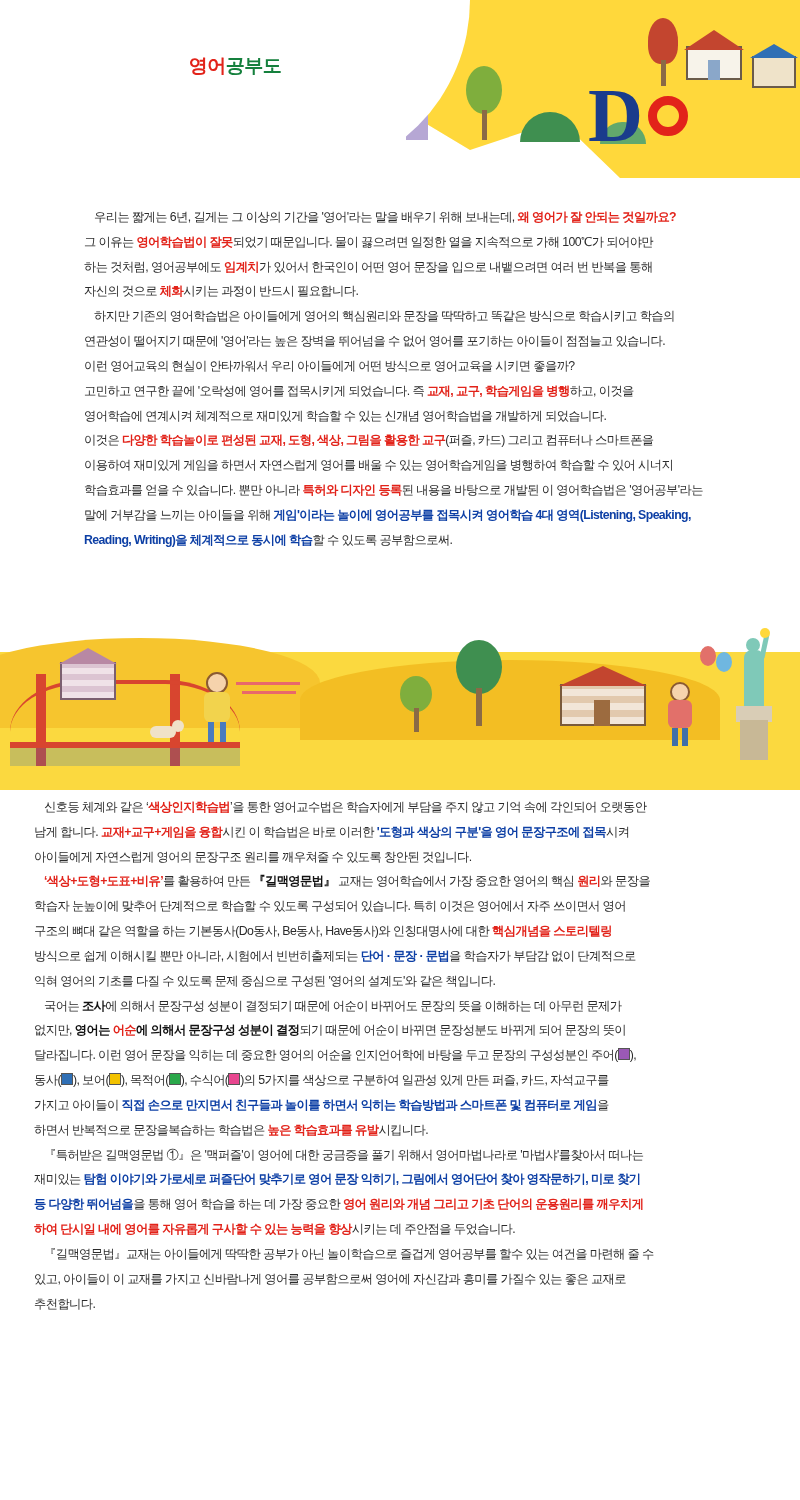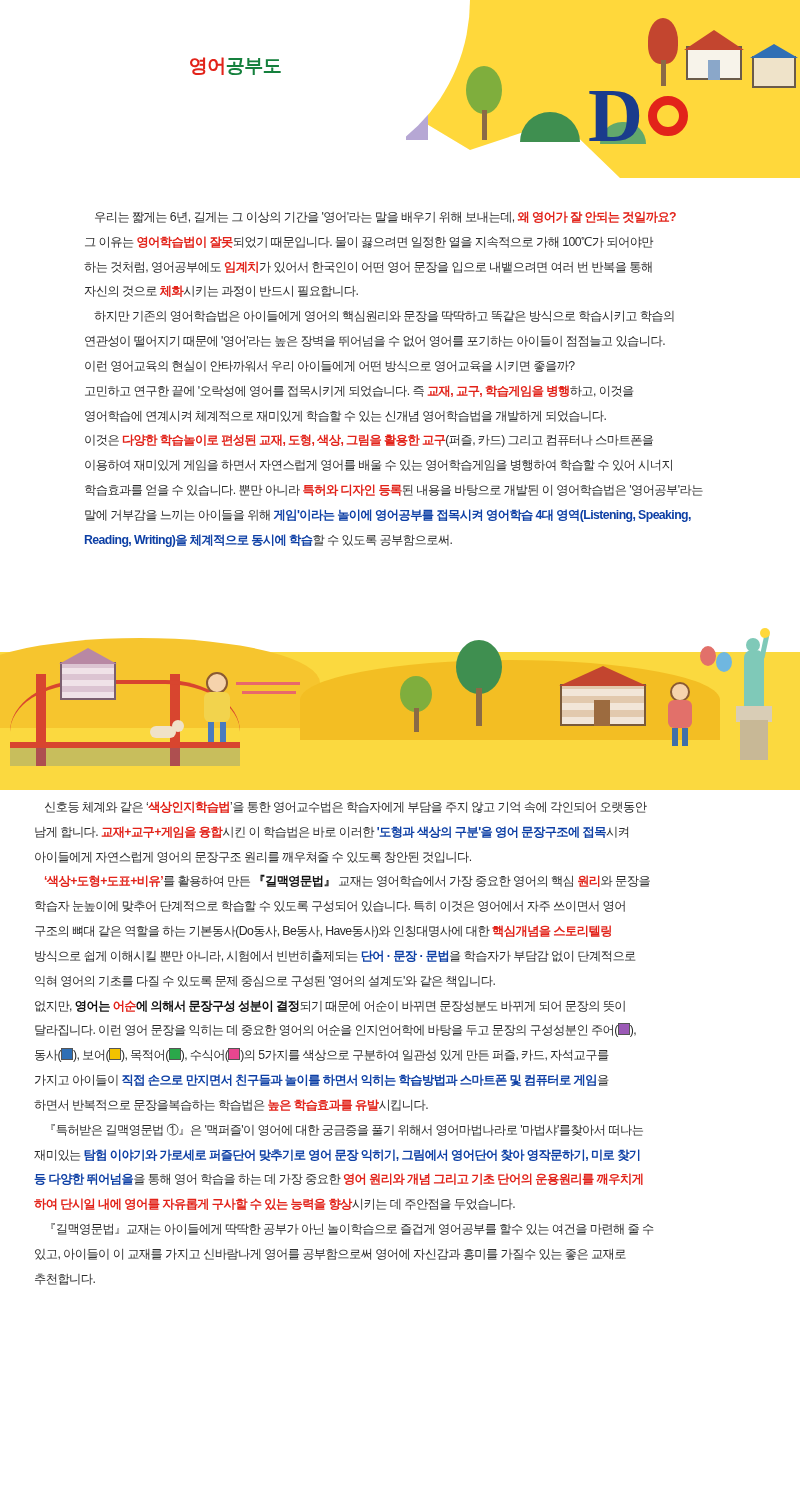--- a/index.html
+++ b/index.html
@@ -191,20 +191,21 @@
 
   <div class="body-block" id="main-block">
     <p><span>신호등 체계와 같은 ‘</span><span class="r">색상인지학습법</span><span>’을 통한 영어교수법은 학습자에게 부담을 주지 않고 기억 속에 각인되어 오랫동안</span></p>
     <p class="noind"><span>남게 합니다. </span><span class="r">교재+교구+게임을 융합</span><span>시킨 이 학습법은 바로 이러한 </span><span class="b">'도형과 색상의 구분'을 영어 문장구조에 접목</span><span>시켜</span></p>
     <p class="noind"><span>아이들에게 자연스럽게 영어의 문장구조 원리를 깨우쳐줄 수 있도록 창안된 것입니다.</span></p>
     <p><span class="r">‘색상+도형+도표+비유’</span><span>를 활용하여 만든 </span><span class="k">『길맥영문법』</span><span> 교재는 영어학습에서 가장 중요한 영어의 핵심 </span><span class="r">원리</span><span>와 문장을</span></p>
     <p class="noind"><span>학습자 눈높이에 맞추어 단계적으로 학습할 수 있도록 구성되어 있습니다. 특히 이것은 영어에서 자주 쓰이면서  영어</span></p>
     <p class="noind"><span>구조의 뼈대 같은 역할을 하는 기본동사(Do동사, Be동사, Have동사)와 인칭대명사에 대한 </span><span class="r">핵심개념을 스토리텔링</span></p>
     <p class="noind"><span>방식으로 쉽게 이해시킬 뿐만 아니라, 시험에서 빈번히출제되는 </span><span class="b">단어 · 문장 · 문법</span><span>을 학습자가 부담감 없이 단계적으로</span></p>
     <p class="noind"><span>익혀 영어의 기초를 다질 수 있도록 문제 중심으로 구성된 '영어의 설계도'와 같은 책입니다.</span></p>
+    <p><span>국어는 </span><span class="k">조사</span><span>에 의해서 문장구성 성분이 결정되기 때문에 어순이 바뀌어도 문장의 뜻을 이해하는 데 아무런 문제가</span></p>
     <p class="noind"><span>없지만, </span><span class="k">영어는 </span><span class="r">어순</span><span class="k">에 의해서 문장구성 성분이 결정</span><span>되기 때문에 어순이 바뀌면 문장성분도 바뀌게 되어 문장의 뜻이</span></p>
     <p class="noind"><span>달라집니다. 이런 영어 문장을 익히는 데 중요한 영어의 어순을 인지언어학에 바탕을 두고 문장의 구성성분인 주어(</span><span class="sw" style="background:#9b59b6"></span><span>),</span></p>
     <p class="noind"><span>동사(</span><span class="sw" style="background:#2f6fb5"></span><span>), 보어(</span><span class="sw" style="background:#f2c200"></span><span>), 목적어(</span><span class="sw" style="background:#2aa84a"></span><span>), 수식어(</span><span class="sw" style="background:#e8468f"></span><span>)의 5가지를 색상으로 구분하여 일관성 있게 만든 퍼즐, 카드, 자석교구를</span></p>
     <p class="noind"><span>가지고 아이들이 </span><span class="b">직접 손으로 만지면서 친구들과 놀이를 하면서 익히는 학습방법과 스마트폰 및 컴퓨터로 게임</span><span>을</span></p>
     <p class="noind"><span>하면서 반복적으로 문장을복습하는 학습법은 </span><span class="r">높은 학습효과를 유발</span><span>시킵니다.</span></p>
     <p><span>『특허받은 길맥영문법 ①』은 '맥퍼즐'이 영어에 대한 궁금증을 풀기 위해서 영어마법나라로 '마법샤'를찾아서 떠나는</span></p>
     <p class="noind"><span>재미있는 </span><span class="b">탐험 이야기와 가로세로 퍼즐단어 맞추기로 영어 문장 익히기, 그림에서 영어단어 찾아 영작문하기, 미로 찾기</span></p>
     <p class="noind"><span class="b">등 다양한 뛰어넘을</span><span>을 통해 영어 학습을 하는 데 가장 중요한 </span><span class="r">영어 원리와 개념 그리고 기초 단어의 운용원리를 깨우치게</span></p>
     <p class="noind"><span class="r">하여 단시일 내에 영어를 자유롭게 구사할 수 있는 능력을 향상</span><span>시키는 데 주안점을 두었습니다.</span></p>
     <p><span>『길맥영문법』교재는 아이들에게 딱딱한 공부가 아닌 놀이학습으로 즐겁게 영어공부를 할수 있는 여건을 마련해 줄  수</span></p>

